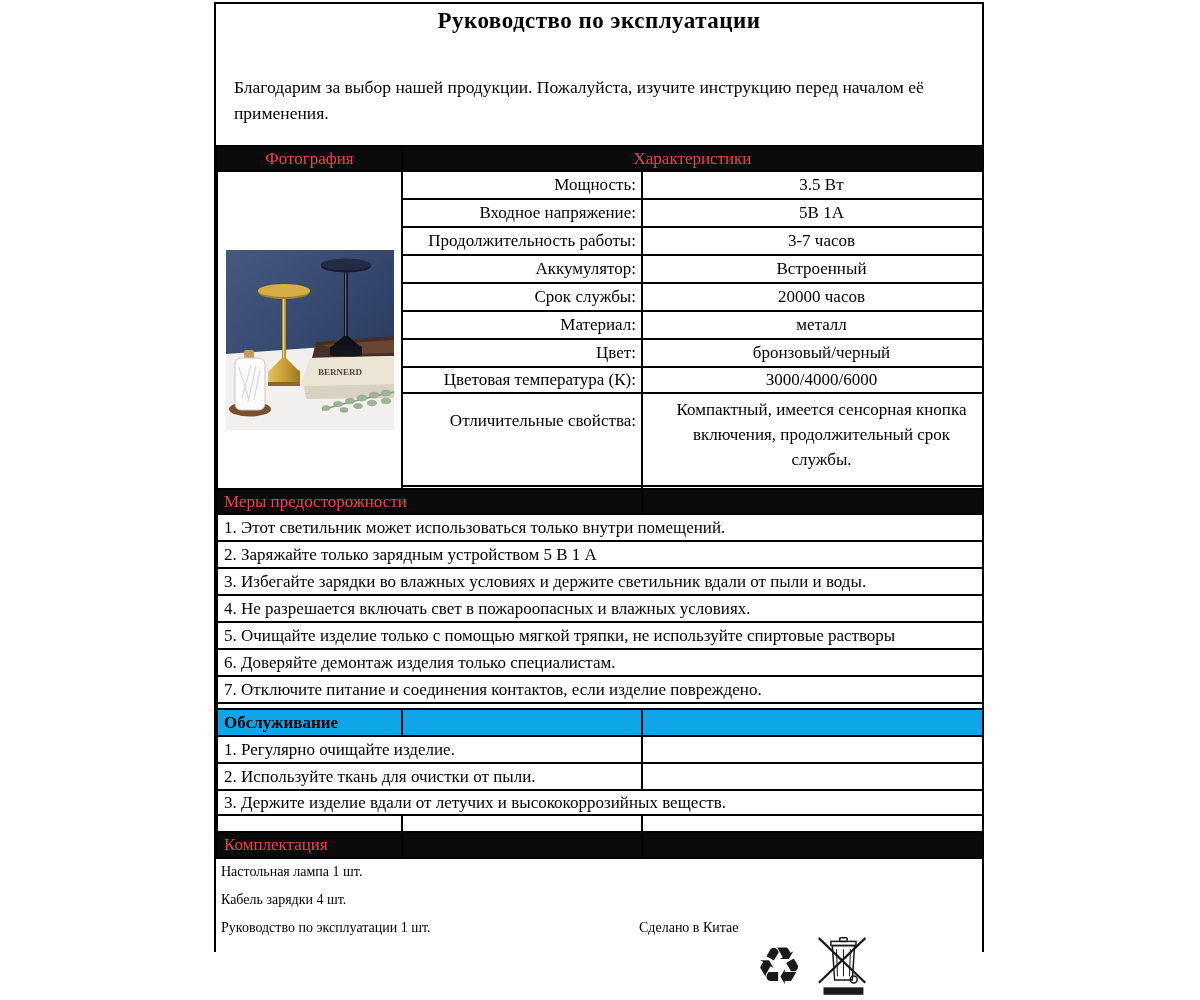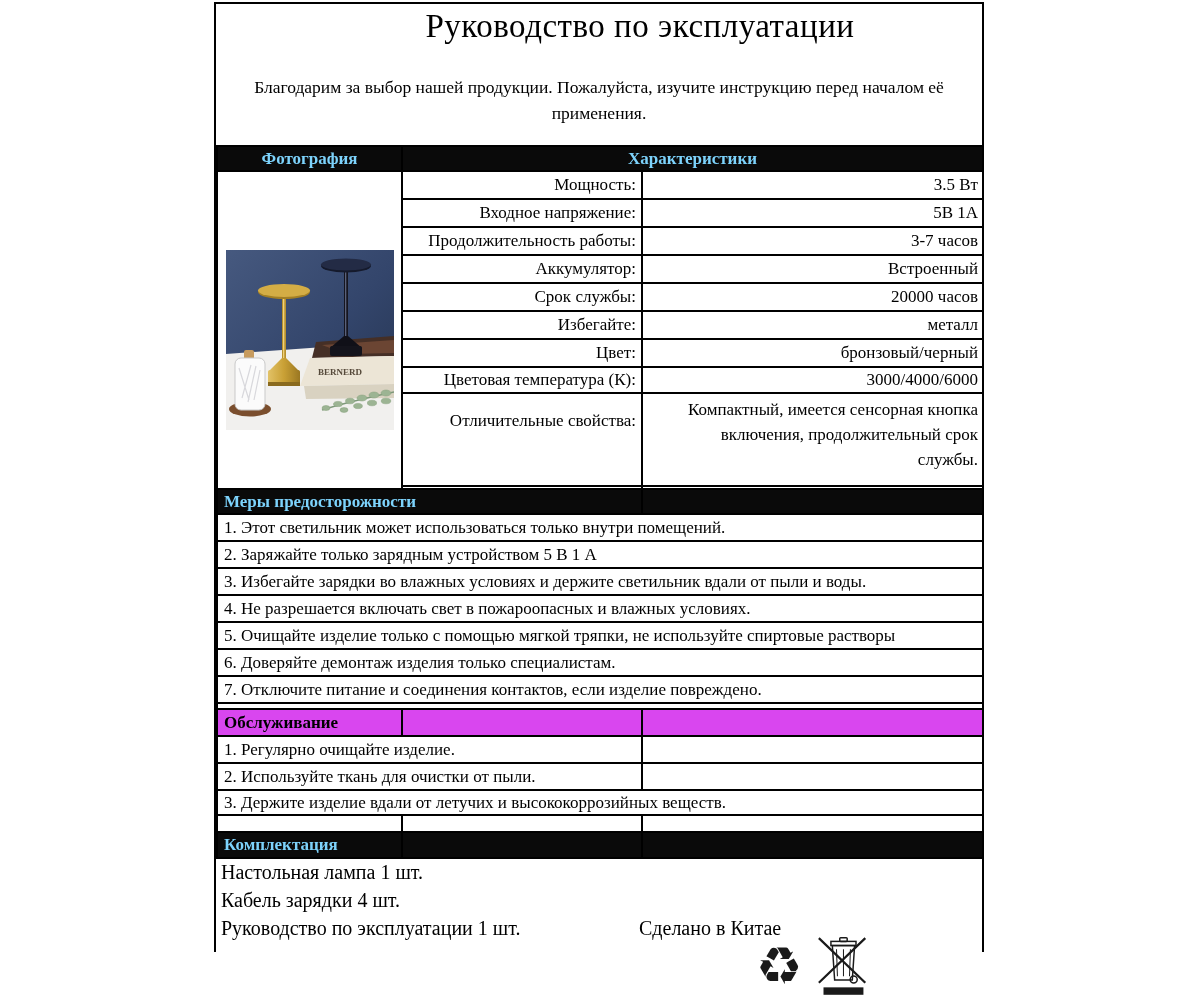--- a/index.html
+++ b/index.html
@@ -7,47 +7,47 @@
     width:1200px;height:1000px;position:relative;background:#ffffff;
     font-family:"Liberation Serif","DejaVu Serif",serif;color:#000;overflow:hidden;
   }
   .page{
     position:absolute;left:214px;top:2px;width:770px;height:950px;
     box-sizing:border-box;background:#fff;
     border:2px solid #000;border-bottom:none;
   }
   .title{
     position:absolute;top:4px;left:0;width:100%;text-align:center;
-    font-size:33px;font-weight:normal;letter-spacing:.5px;padding-left:41px;
+    font-size:23px;font-weight:bold;letter-spacing:.5px;
   }
   .subtitle{
-    position:absolute;top:70px;left:18px;width:730px;text-align:center;
+    position:absolute;top:70px;left:18px;width:730px;
     font-size:17.5px;line-height:26px;
   }
   table{border-collapse:collapse;table-layout:fixed;}
   td,th{border:2px solid #000;font-size:17px;font-weight:normal;overflow:hidden;
         padding:0 4px;vertical-align:middle;}
-  .bar{background:#0a0a0a;color:#7dd3fc;font-weight:bold;}
-  .graybar{background:#d946ef;color:#000;font-weight:bold;text-align:left;}
+  .bar{background:#0a0a0a;color:#ef4444;font-weight:normal;}
+  .graybar{background:#0ea5e9;color:#000;font-weight:bold;text-align:left;}
   .spec-table{position:absolute;top:141px;left:0;width:766px;}
   .spec-table th{height:23px;text-align:center;font-size:17px;}
   .lbl{text-align:right;padding-right:5px;}
-  .val{text-align:right;padding-left:22px;}
+  .val{text-align:center;padding-left:22px;}
   .photo-cell{vertical-align:middle;text-align:center;padding:0;}
   .prec-table{position:absolute;top:484px;left:0;width:766px;}
   .prec-table td{height:25px;text-align:left;padding-left:6px;}
   .prec-table .bar{height:23px;}
   .prec-table .empty{height:19px;}
   .maint-table{position:absolute;top:704px;left:0;width:766px;}
   .maint-table td{height:25px;text-align:left;padding-left:6px;}
   .maint-table .graybar{height:25px;}
   .maint-table .empty{height:21px;}
   .pack-header{position:absolute;top:827px;left:0;width:766px;}
   .pack-header td{height:24px;text-align:left;padding-left:6px;}
-  .pack-items{position:absolute;top:854px;left:0;width:766px;font-size:20px;line-height:28px;}
+  .pack-items{position:absolute;top:854px;left:0;width:766px;font-size:14px;line-height:28px;}
   .pack-line{padding-left:5px;position:relative;white-space:nowrap;}
   .made-in{position:absolute;left:423px;top:0;}
   .bottom-icons{position:absolute;left:756px;top:936px;display:flex;align-items:flex-start;gap:14px;}
   .recycle{font-family:"DejaVu Sans",sans-serif;font-size:52px;line-height:60px;color:#1a1a1a;}
 </style>
 </head>
 <body>
 
 <div class="page">
 
@@ -145,21 +145,21 @@
         </tr>
     <tr>
           <td class="lbl" style="height:26px">Аккумулятор:</td>
           <td class="val">Встроенный</td>
         </tr>
     <tr>
           <td class="lbl" style="height:26px">Срок службы:</td>
           <td class="val">20000 часов</td>
         </tr>
     <tr>
-          <td class="lbl" style="height:26px">Избегайте:</td>
+          <td class="lbl" style="height:26px">Материал:</td>
           <td class="val">металл</td>
         </tr>
     <tr>
           <td class="lbl" style="height:26px">Цвет:</td>
           <td class="val">бронзовый/черный</td>
         </tr>
     <tr>
           <td class="lbl" style="height:24px">Цветовая температура (К):</td>
           <td class="val">3000/4000/6000</td>
         </tr>

